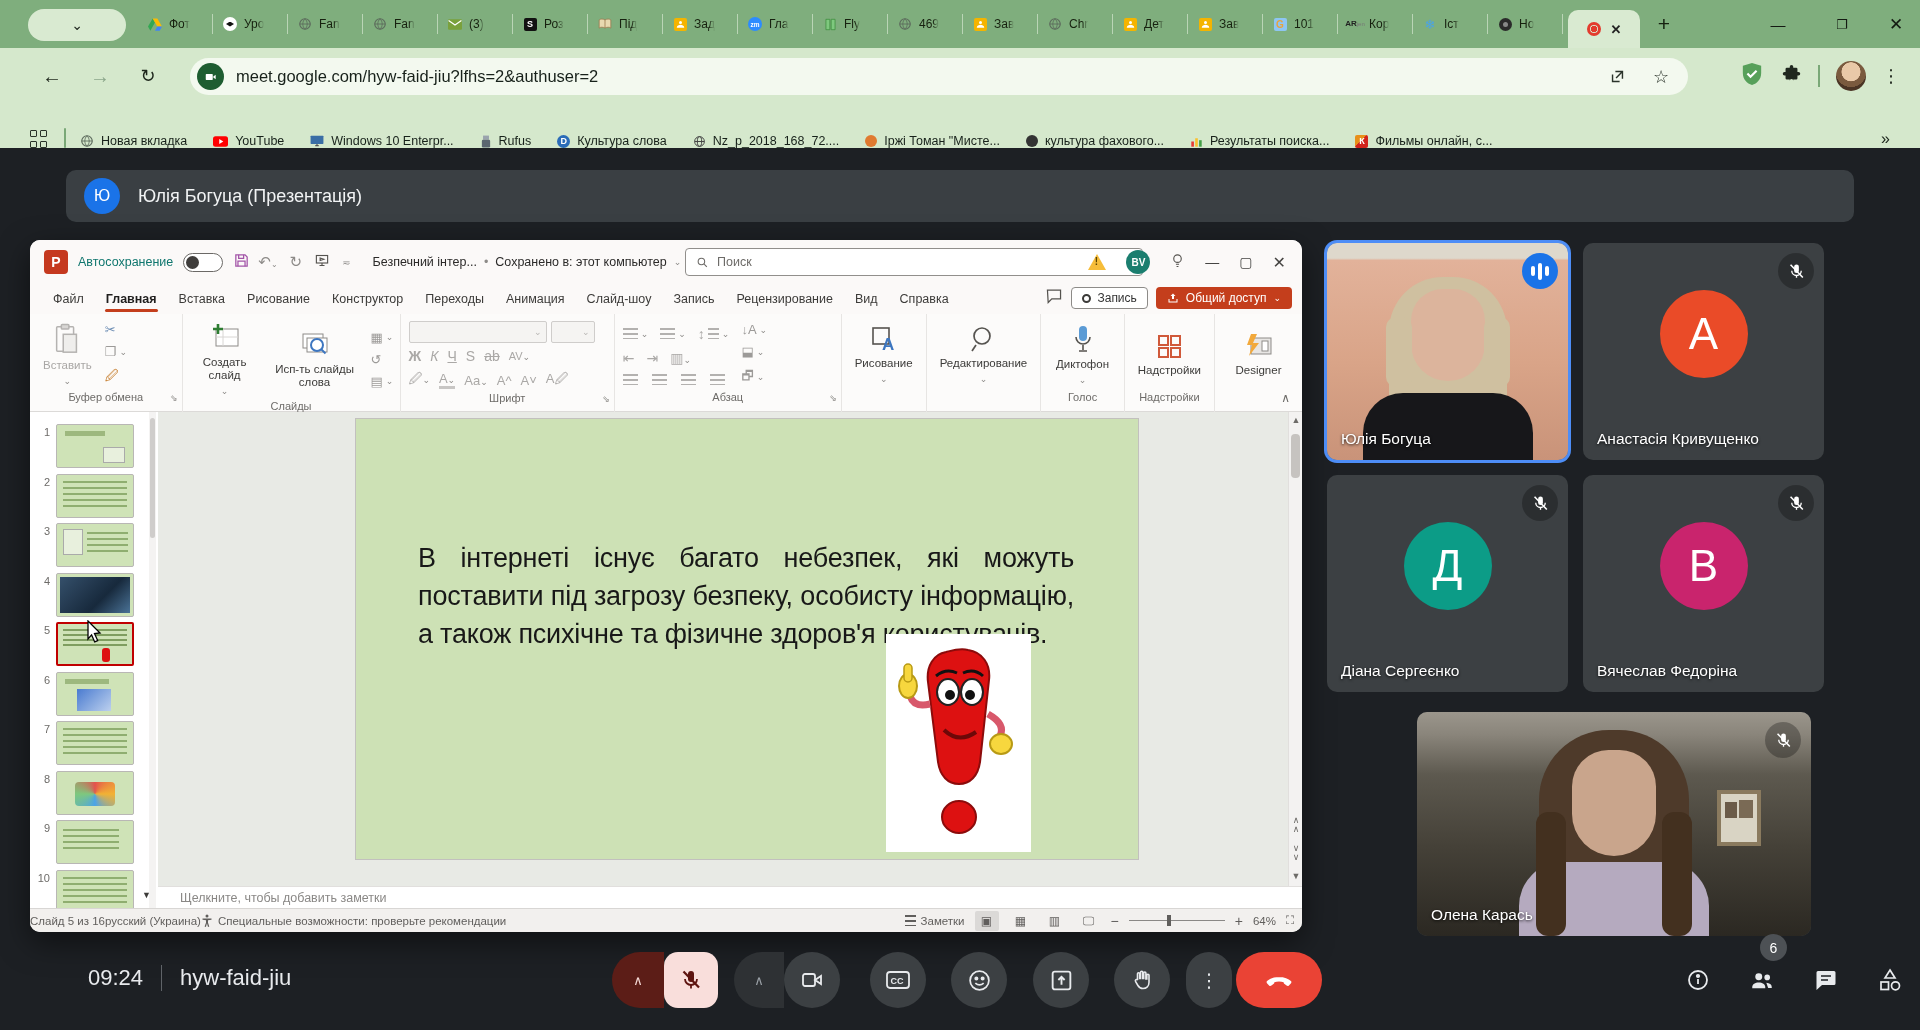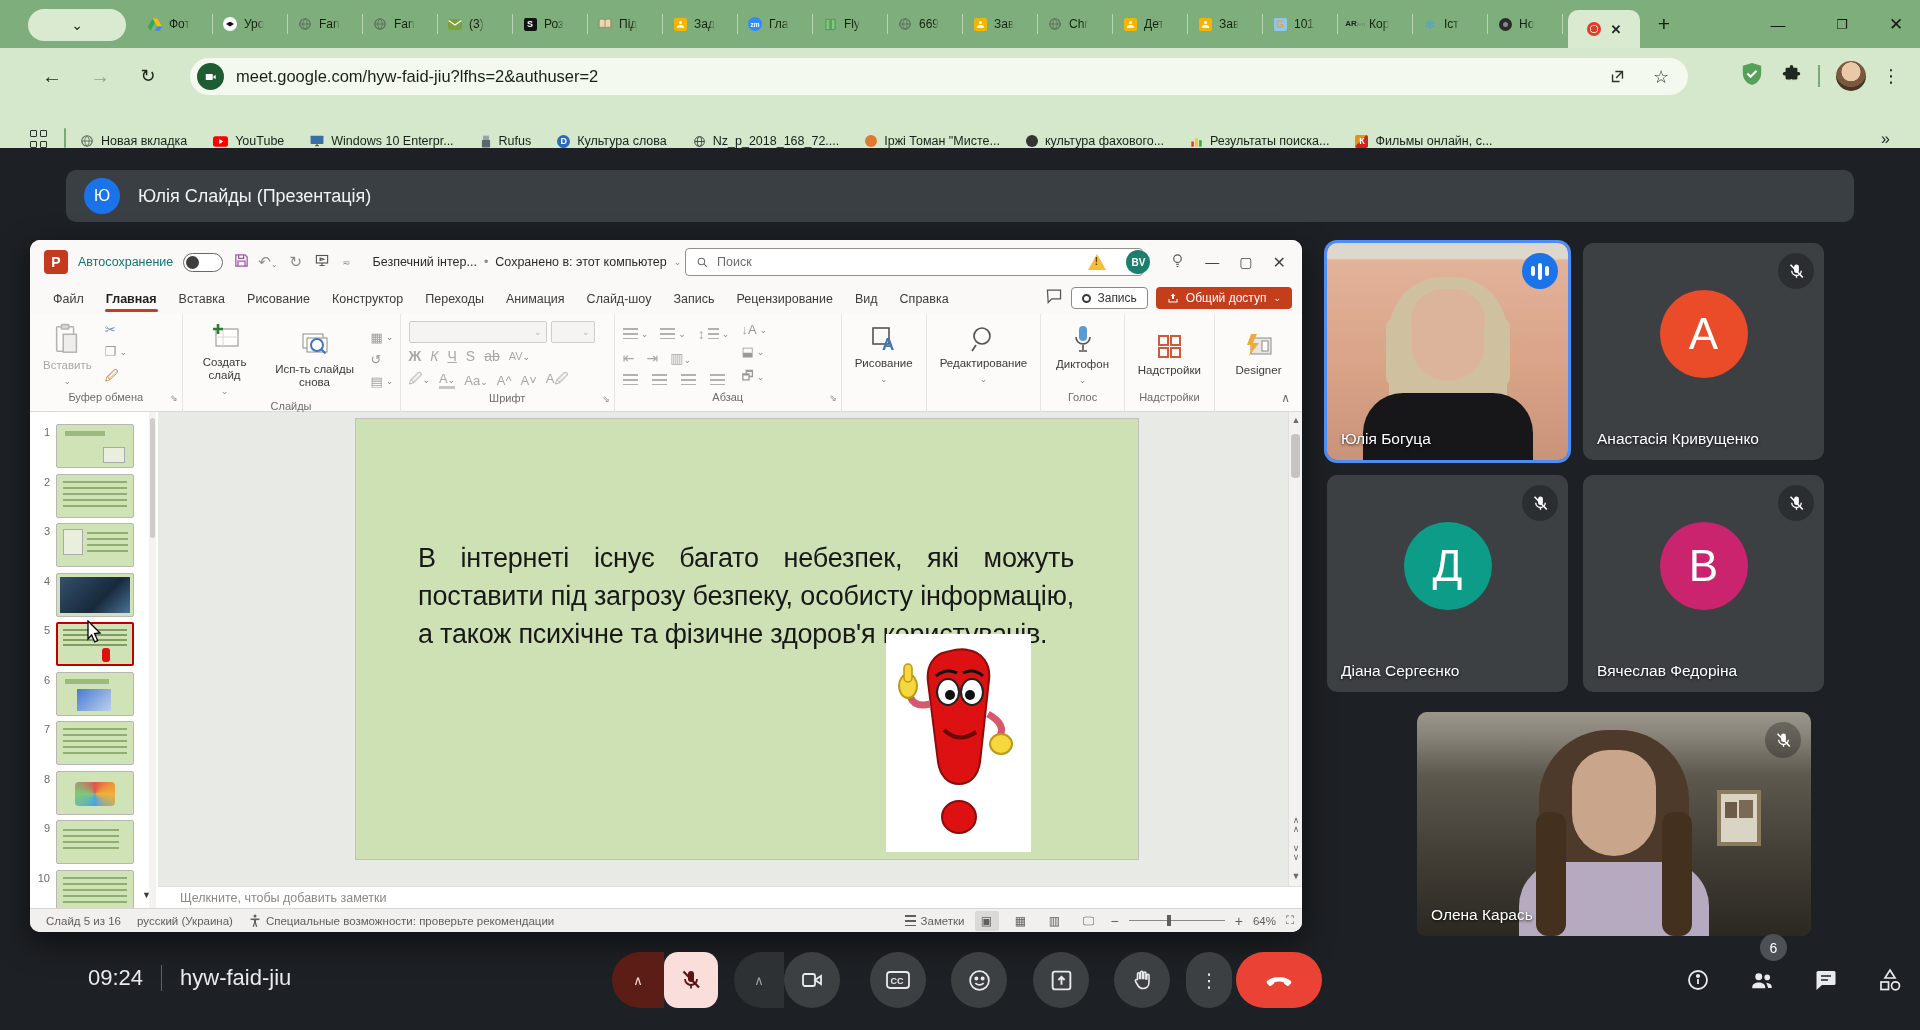--- a/index.html
+++ b/index.html
@@ -88,21 +88,21 @@
   .canvas{position:absolute;left:128px;top:172px;width:1144px;height:474px;background:#e8eae5;}
   .slide{position:absolute;left:198px;top:7px;width:782px;height:440px;background:#cde1b5;box-shadow:0 0 0 1px #c2c0be;}
   .slide-text{position:absolute;left:62px;top:120px;width:656px;font-size:27px;line-height:38px;color:#181818;text-align:justify;text-align-last:left;font-weight:500;letter-spacing:-0.2px;}
   .slide-img{position:absolute;left:530px;top:215px;width:145px;height:218px;background:#fff;}
   .vscroll{position:absolute;right:0;top:0;width:14px;height:474px;background:#f3f2f1;border-left:1px solid #e1dfdd;color:#6d6b68;}
   .vscroll .thumbbar{position:absolute;left:2px;top:22px;width:9px;height:44px;background:#c6c3c0;border-radius:4px;}
   .vs-g{position:absolute;left:0;width:14px;text-align:center;font-size:9px;line-height:9px;}
   .notesbar{position:absolute;left:128px;top:646px;width:1144px;height:22px;background:#fff;border-top:1px solid #e1dfdd;display:flex;align-items:center;}
   .notes-text{font-size:12.5px;color:#8a8886;margin-left:22px;}
   .statusbar{position:absolute;left:0;top:668px;width:1272px;height:24px;background:#f2f0ee;border-top:1px solid #d8d6d4;display:flex;align-items:center;font-size:11.5px;color:#605e5c;}
-  .st-item{margin-left:16px;white-space:nowrap;display:flex;align-items:center;gap:5px;}
+  .st-item{margin-left:0;white-space:nowrap;display:flex;align-items:center;gap:5px;}
   .st-right{position:absolute;right:8px;display:flex;align-items:center;gap:10px;}
   .viewbtn{width:24px;height:20px;display:flex;align-items:center;justify-content:center;color:#605e5c;font-size:12px;border-radius:2px;}
   .viewbtn.active{background:#dbd9d7;}
   .zoomtrack{width:96px;height:1px;background:#8a8886;position:relative;}
   .zoomtrack i{position:absolute;left:38px;top:-5px;width:4px;height:11px;background:#605e5c;}
   
   .tile{position:absolute;background:#3c4043;border-radius:10px;overflow:hidden;}
   .tile .name{position:absolute;left:14px;bottom:12px;color:#fff;font-size:15.5px;text-shadow:0 1px 3px rgba(0,0,0,.85);z-index:4;}
   .tile .avatar{position:absolute;left:50%;top:42%;transform:translate(-50%,-50%);width:88px;height:88px;border-radius:50%;color:#fff;font-size:44px;display:flex;align-items:center;justify-content:center;z-index:2;}
   .micoff{position:absolute;right:10px;top:10px;width:36px;height:36px;border-radius:50%;background:rgba(0,0,0,.28);display:flex;align-items:center;justify-content:center;z-index:4;}
@@ -215,21 +215,21 @@
           </span>
           <span class="tab-label">Fly</span>
         </div>
         <div class="tab">
           <span class="fav">
             <svg width="14" height="14" viewBox="0 0 24 24" fill="none" stroke="#5d6b5d" stroke-width="2">
               <circle cx="12" cy="12" r="9"></circle>
               <path d="M3 12h18M12 3c-5 5-5 13 0 18 5-5 5-13 0-18z" stroke-width="1.5"></path>
             </svg>
           </span>
-          <span class="tab-label">669</span>
+          <span class="tab-label">469</span>
         </div>
         <div class="tab">
           <span class="fav">
             <span style="width:13px;height:13px;background:#f4b400;display:inline-flex;align-items:center;justify-content:center;border-radius:2px;">
               <svg width="9" height="8" viewBox="0 0 12 10" fill="#fff">
                 <circle cx="6" cy="3" r="2"></circle>
                 <path d="M1 10c0-3 3-4 5-4s5 1 5 4z"></path>
               </svg>
             </span>
           </span>
@@ -407,21 +407,21 @@
         <div class="bm">
           <span style="width:13px;height:13px;background:linear-gradient(135deg,#e8901a 45%,#d2231c 45%);color:#fff;font-size:9px;font-weight:700;display:inline-flex;align-items:center;justify-content:center;border-radius:2px;">К</span>
           <span class="bm-label">Фильмы онлайн, с...</span>
         </div>
       </div>
     <div class="bm-more">»</div>
   </div>
 
   <div class="presenter-bar">
     <div class="presenter-av">Ю</div>
-    <div class="presenter-name">Юлія Слайды (Презентація)</div>
+    <div class="presenter-name">Юлія Богуца (Презентація)</div>
   </div>
 
   <div class="ppt">
 
     <div class="ppt-title">
       <div class="ppt-logo">P</div>
       <span class="lbl">Автосохранение</span>
       <span class="ppt-toggle">
           <i></i>
         </span>
@@ -536,21 +536,21 @@
             <span style="width:58px;">Создать слайд</span>
               <span class="car">⌄</span>
           </div>
           <div class="bigbtn">
             <svg width="30" height="30" viewBox="0 0 30 30" fill="none">
                 <rect x="3" y="5" width="20" height="14" stroke="#8d8b88" fill="#fff"></rect>
                 <rect x="7" y="9" width="20" height="14" stroke="#8d8b88" fill="#fff"></rect>
                 <circle cx="17" cy="16" r="6" stroke="#3d76c0" stroke-width="2"></circle>
                 <path d="M21.5 20.5l4 4" stroke="#3d76c0" stroke-width="2"></path>
               </svg>
-            <span style="width:86px;">Исп-ть слайды снова</span>
+            <span style="width:86px;">Исп-ть слайды слова</span>
           </div>
           <div class="minicol">
             <span class="mini">▦ <span class="car">⌄</span></span>
             <span class="mini">↺</span>
             <span class="mini">▤ <span class="car">⌄</span></span>
           </div>
         </div>
         <div class="grp-label"><span>Слайды</span></div>
       </div>
 

